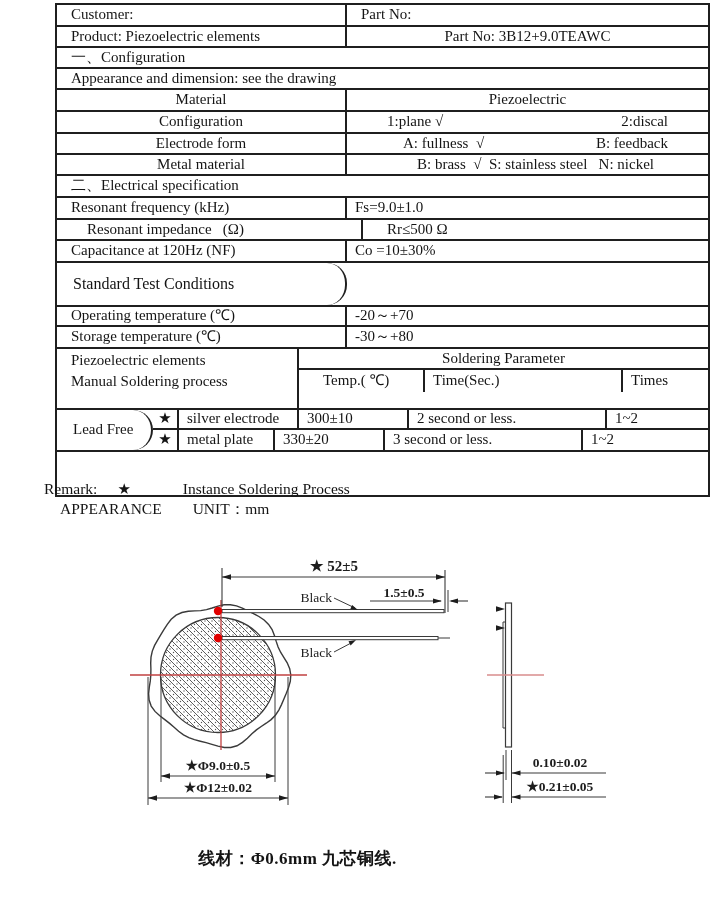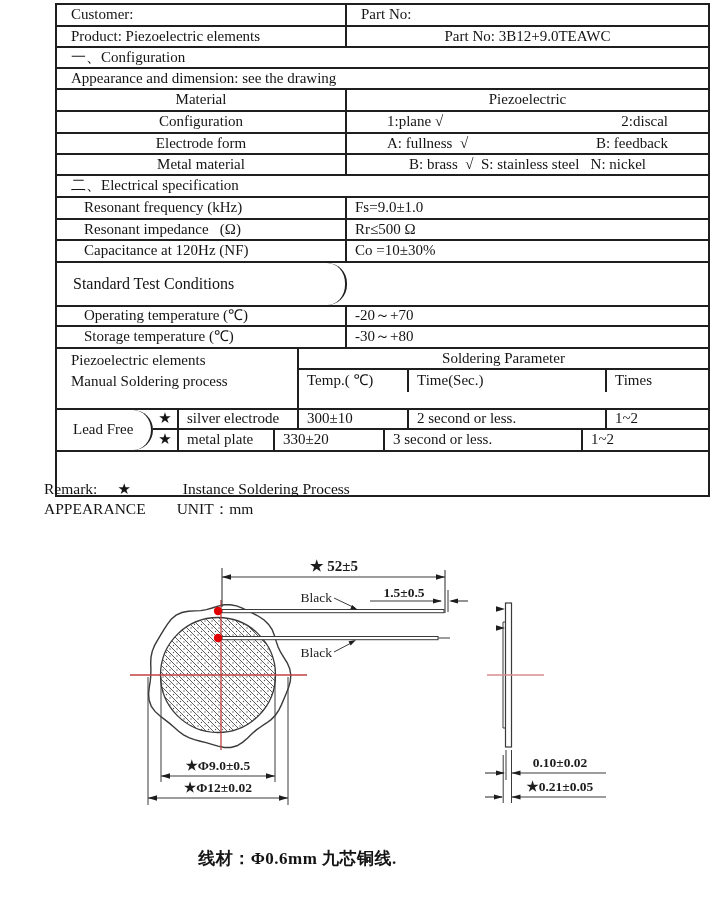--- a/index.html
+++ b/index.html
@@ -6,24 +6,24 @@
   .page{position:relative;width:726px;height:900px;background:#ffffff;
         font-family:"Liberation Serif",serif;color:#141414;overflow:hidden;}
   .tbl{position:absolute;left:55px;top:3px;width:655px;border:2px solid #1f1f1f;box-sizing:border-box;background:#fff;}
   .row{display:flex;box-sizing:border-box;border-bottom:2px solid #1f1f1f;align-items:stretch;}
   .row.norule{border-bottom:none;}
   .c{box-sizing:border-box;border-right:2px solid #1f1f1f;display:flex;align-items:center;
      font-size:15px;line-height:1.15;padding:0 8px;overflow:hidden;white-space:nowrap;}
   .c.last{border-right:none;}
   .grow{flex:1;}
   .center{justify-content:center;text-align:center;}
-  .pre{white-space:pre;}
+  .pre{white-space:pre;margin-left:16px;}
   .pad14{padding-left:14px;}
   .pad16{padding-left:16px;border-radius:20px;}
-  .pad30{padding-left:27px;}
+  .pad30{padding-left:14px;}
   .block{display:block;line-height:21px;padding-top:1px;}
   .split{justify-content:space-between;padding:0 40px;}
   .subcol{flex:1;display:flex;flex-direction:column;}
   .subrow{display:flex;box-sizing:border-box;}
   .rule-b{border-bottom:2px solid #1f1f1f;}
   .notes{position:absolute;left:44px;top:479px;font-size:15.5px;line-height:20px;}
   .notes .l1{display:flex;align-items:center;}
   .notes .star{margin-left:20px;font-size:15px;}
   .notes .txt{margin-left:52px;}
   .caption{position:absolute;left:0;top:847px;width:595px;text-align:center;

